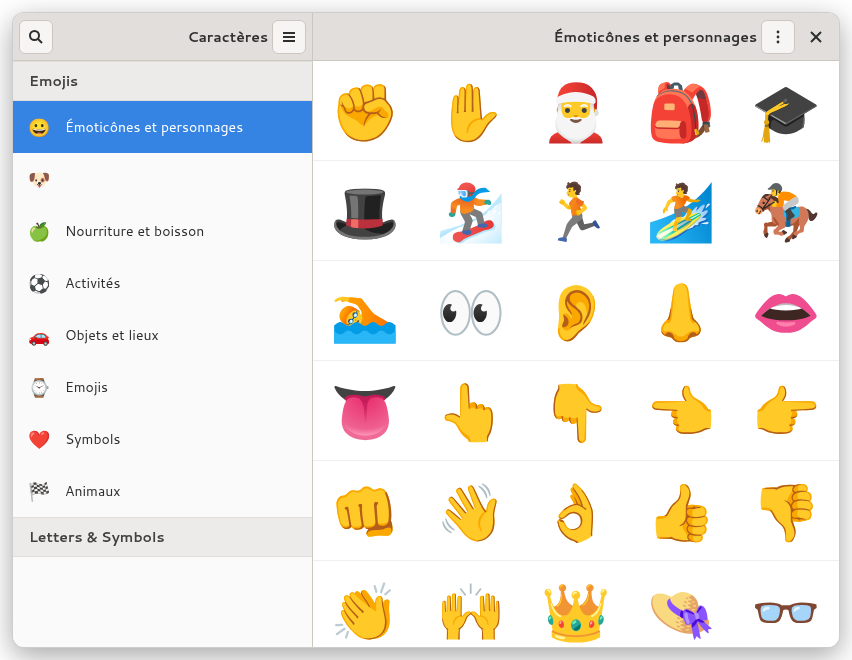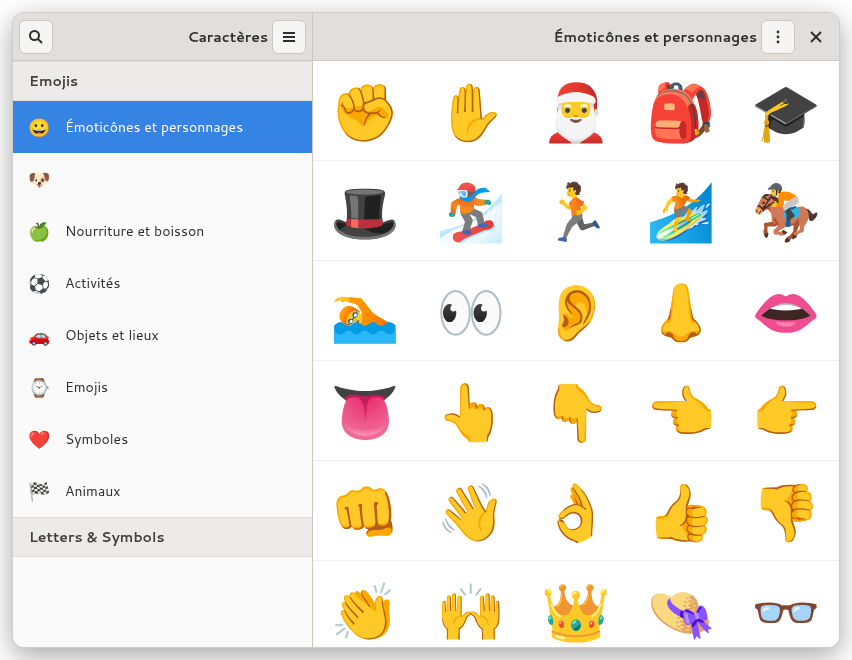--- a/index.html
+++ b/index.html
@@ -199,21 +199,21 @@
           <div class="sidebar-row">
             <span class="row-icon">🚗</span>
             <span>Objets et lieux</span>
           </div>
           <div class="sidebar-row">
             <span class="row-icon">⌚</span>
             <span>Emojis</span>
           </div>
           <div class="sidebar-row">
             <span class="row-icon">❤️</span>
-            <span>Symboles</span>
+            <span>Symbols</span>
           </div>
           <div class="sidebar-row">
             <span class="row-icon">🏁</span>
             <span>Animaux</span>
           </div>
         </div>
 
       <div class="sidebar-section">Letters &amp; Symbols</div>
     </div>
 

